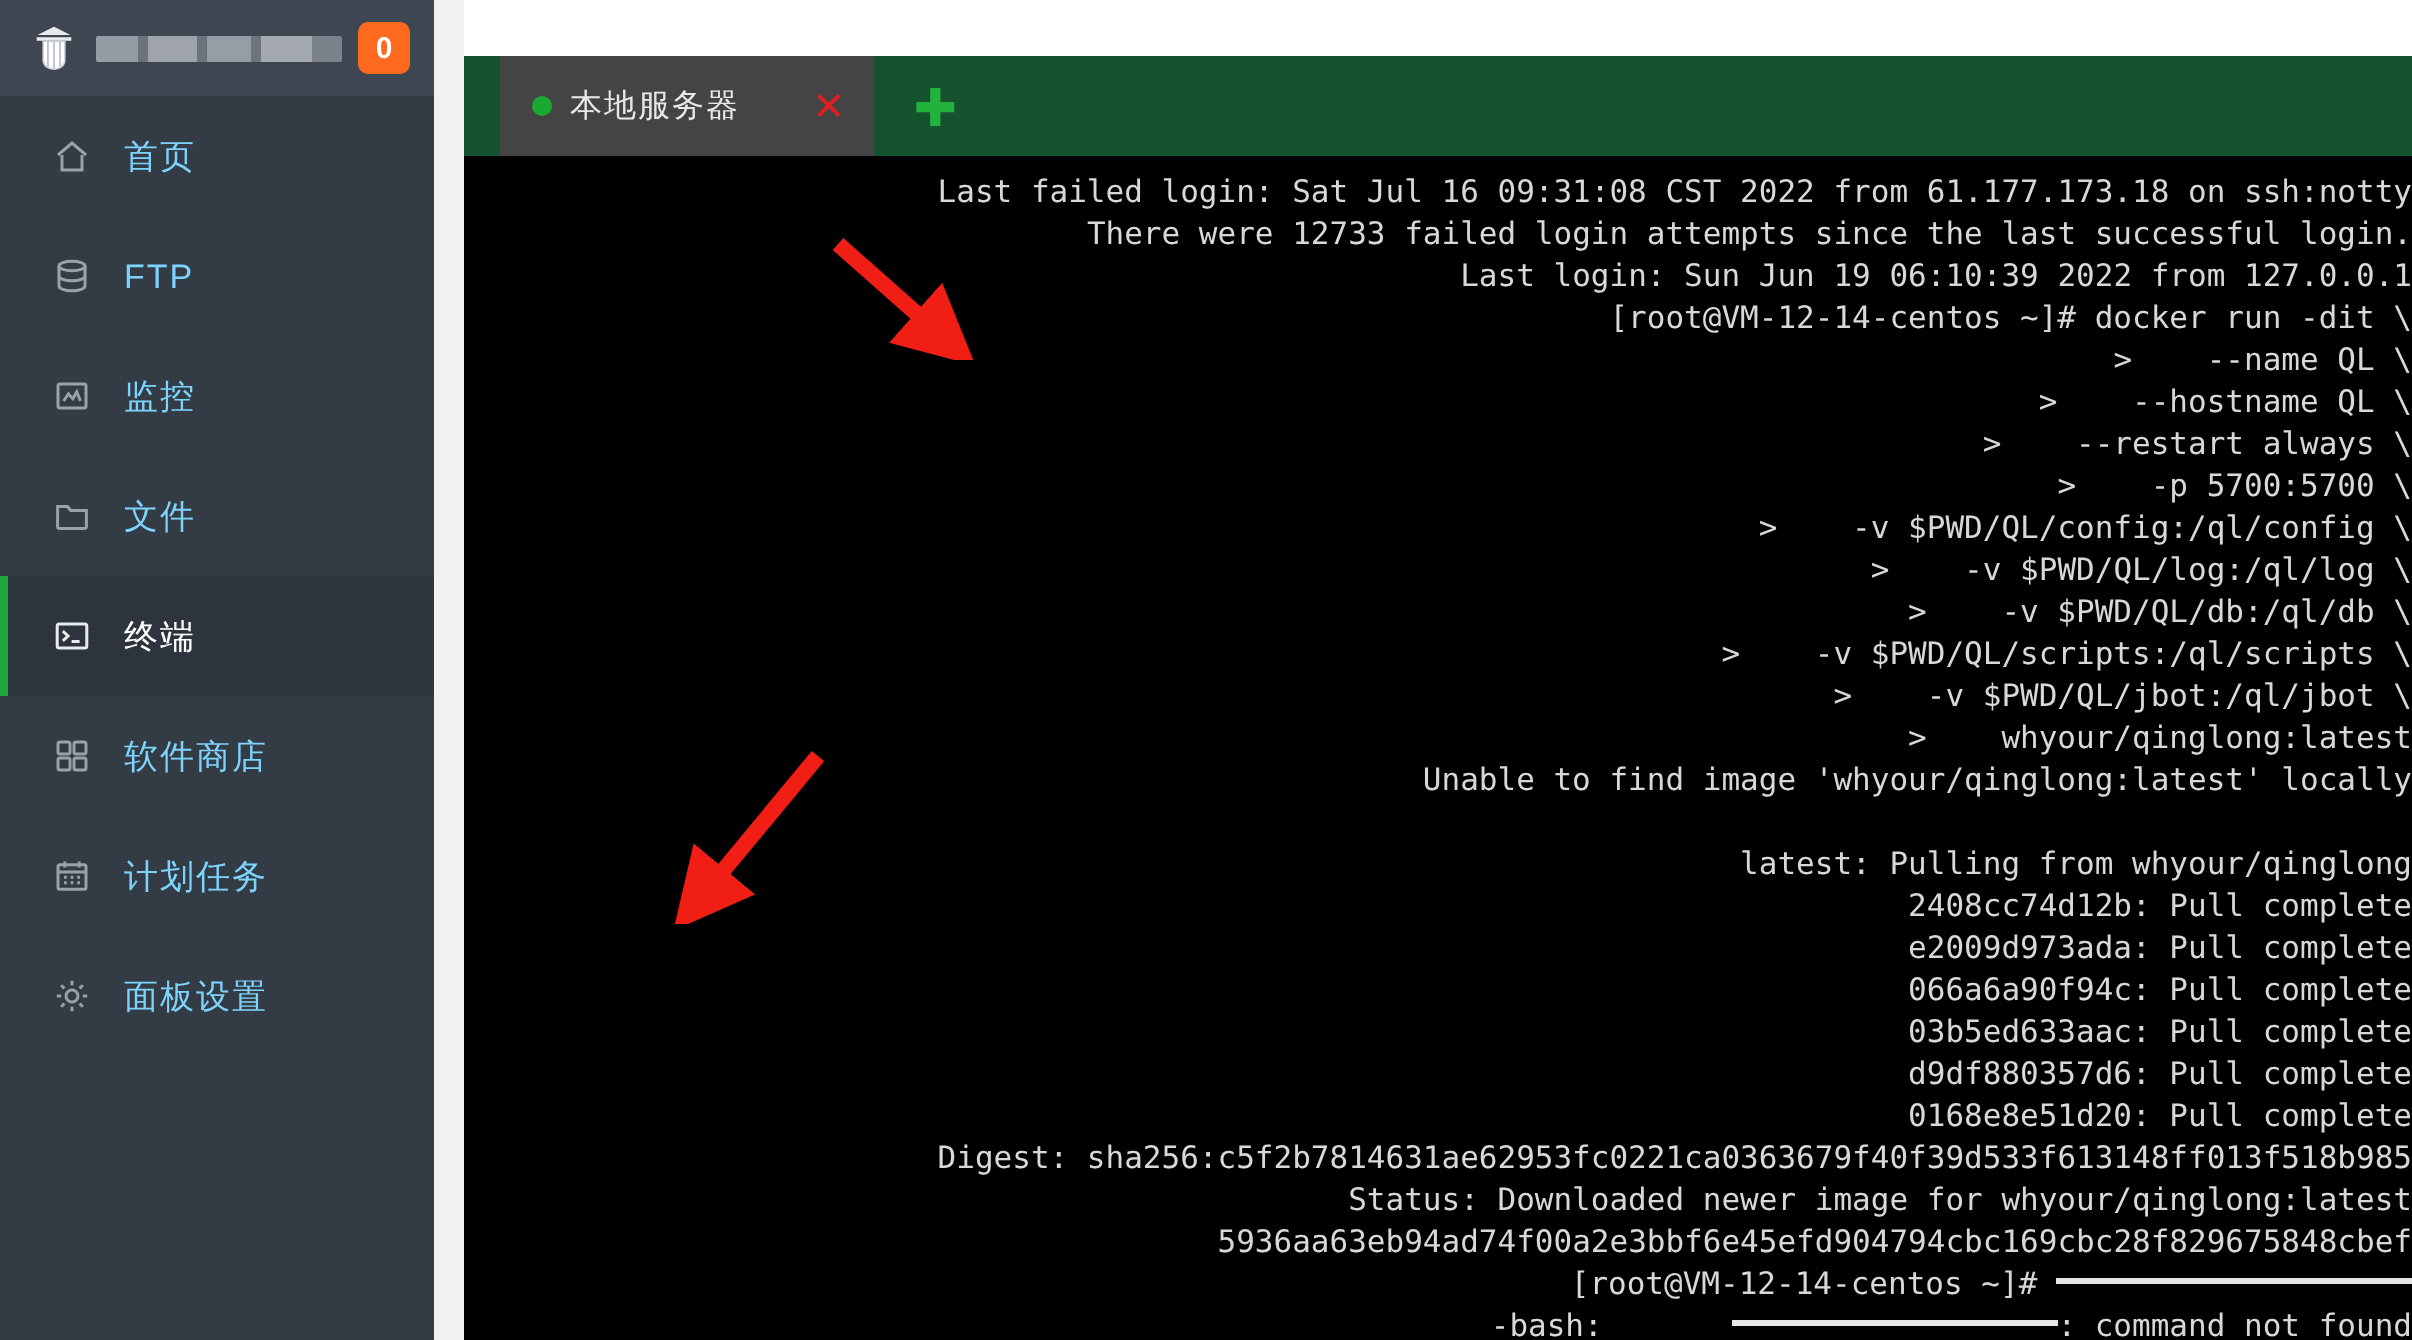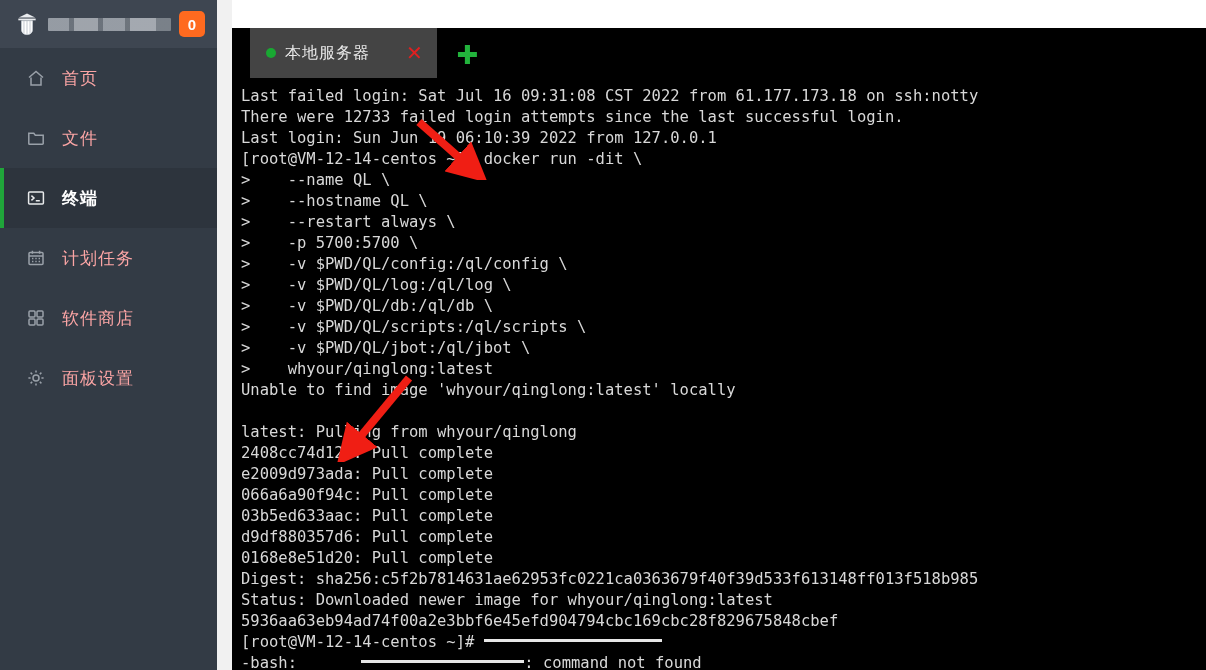--- a/index.html
+++ b/index.html
@@ -46,36 +46,35 @@
     display: flex; align-items: center; justify-content: center;
     letter-spacing: 0;
   }
 
   #side-menu { padding-top: 0; }
   .menu-item {
     position: relative;
     height: 60px;
     display: flex; align-items: center;
     padding-left: 26px;
-    color: #fca5a5;
+    color: #7dd3fc;
     font-size: 17px;
     cursor: pointer;
   }
   .menu-item .mi-icon {
     width: 20px; height: 20px; flex: 0 0 20px;
     margin-right: 16px;
     display: flex; align-items: center; justify-content: center;
     color: #9aa1a9;
   }
   .menu-item .mi-icon svg { display: block; }
   .menu-item .mi-label { line-height: 1; letter-spacing: 1px; }
   .menu-item.active {
     background: #2d343d;
     color: #ffffff;
-    font-weight: bold;
   }
   .menu-item.active .mi-icon { color: #e8eaec; }
   .menu-item.active::before {
     content: "";
     position: absolute; left: 0; top: 0; bottom: 0;
     width: 4px; background: #20a53a;
   }
 
   
   #main {
@@ -89,21 +88,21 @@
     background: #ffffff;
     width: 974px;
     height: 670px;
     position: relative;
     padding-top: 28px;
   }
   #tabbar {
     height: 50px;
     display: flex; align-items: flex-end;
     padding-left: 18px;
-    background: #000000;
+    background: #14532d;
   }
   .term-tab {
     height: 50px;
     background: #444444;
     display: flex; align-items: center;
     padding: 0 14px 0 16px;
     cursor: pointer;
   }
   .tab-dot {
     width: 10px; height: 10px; border-radius: 50%;
@@ -130,21 +129,21 @@
     width: 974px;
     height: 592px;
     padding: 8px 0 0 9px;
     overflow: hidden;
     font-family: "DejaVu Sans Mono", "Liberation Mono", monospace;
     font-size: 15.5px;
     line-height: 21px;
     color: #d8d8d8;
     white-space: pre;
   }
-  #terminal .tline { white-space: pre; height: 21px; }
+  #terminal .tline { white-space: pre; height: 21px; text-align: right; }
   .redact {
     display: inline-block;
     height: 3px;
     background: #e6e6e6;
     vertical-align: middle;
     position: relative;
     top: -2px;
   }
 
   
@@ -178,54 +177,73 @@
             <svg viewBox="0 0 20 20" width="20" height="20">
               <path d="M3 9.5 10 3.5l7 6" stroke="currentColor" fill="none" stroke-width="1.5"></path>
               <path d="M5 9.5V17h10V9.5" stroke="currentColor" fill="none" stroke-width="1.5"></path>
             </svg>
           </span>
           <span class="mi-label">首页</span>
         </div>
         <div class="menu-item">
           <span class="mi-icon">
             <svg viewBox="0 0 20 20" width="20" height="20">
+              <ellipse cx="10" cy="5" rx="6.5" ry="2.4" stroke="currentColor" fill="none" stroke-width="1.5"></ellipse>
+              <path d="M3.5 5v10c0 1.3 2.9 2.4 6.5 2.4s6.5-1.1 6.5-2.4V5" stroke="currentColor" fill="none" stroke-width="1.5"></path>
+              <path d="M3.5 10c0 1.3 2.9 2.4 6.5 2.4s6.5-1.1 6.5-2.4" stroke="currentColor" fill="none" stroke-width="1.5"></path>
+            </svg>
+          </span>
+          <span class="mi-label">FTP</span>
+        </div>
+        <div class="menu-item">
+          <span class="mi-icon">
+            <svg viewBox="0 0 20 20" width="20" height="20">
+              <rect x="3" y="4" width="14" height="12" rx="1" stroke="currentColor" fill="none" stroke-width="1.5"></rect>
+              <path d="M5.8 12.5 8.2 9l2.2 2.4 2-3.4 1.8 4.5" stroke="currentColor" fill="none" stroke-width="1.5"></path>
+            </svg>
+          </span>
+          <span class="mi-label">监控</span>
+        </div>
+        <div class="menu-item">
+          <span class="mi-icon">
+            <svg viewBox="0 0 20 20" width="20" height="20">
               <path d="M2.8 5.3h5l1.5 1.9h7.9v8.2a.8.8 0 0 1-.8.8H3.6a.8.8 0 0 1-.8-.8z" stroke="currentColor" fill="none" stroke-width="1.5"></path>
             </svg>
           </span>
           <span class="mi-label">文件</span>
         </div>
         <div class="menu-item active">
           <span class="mi-icon">
             <svg viewBox="0 0 20 20" width="20" height="20">
               <rect x="2.6" y="4" width="14.8" height="12" rx="1" stroke="currentColor" fill="none" stroke-width="1.5"></rect>
               <path d="M5.4 7.6 8 10l-2.6 2.4M9.8 12.8h4" stroke="currentColor" fill="none" stroke-width="1.5"></path>
             </svg>
           </span>
           <span class="mi-label">终端</span>
-        </div>
-        <div class="menu-item">
-          <span class="mi-icon">
-            <svg viewBox="0 0 20 20" width="20" height="20">
-              <rect x="3" y="4.4" width="14" height="12.2" rx="1" stroke="currentColor" fill="none" stroke-width="1.5"></rect>
-              <path d="M3 8h14M6.4 2.8v3M13.6 2.8v3" stroke="currentColor" fill="none" stroke-width="1.5"></path>
-              <path d="M6 10.6h1.4M9.3 10.6h1.4M12.6 10.6H14M6 13.4h1.4M9.3 13.4h1.4M12.6 13.4H14" stroke="currentColor" fill="none" stroke-width="1.5"></path>
-            </svg>
-          </span>
-          <span class="mi-label">计划任务</span>
         </div>
         <div class="menu-item">
           <span class="mi-icon">
             <svg viewBox="0 0 20 20" width="20" height="20">
               <rect x="3" y="3" width="6" height="6" rx="1" stroke="currentColor" fill="none" stroke-width="1.5"></rect>
               <rect x="11" y="3" width="6" height="6" rx="1" stroke="currentColor" fill="none" stroke-width="1.5"></rect>
               <rect x="3" y="11" width="6" height="6" rx="1" stroke="currentColor" fill="none" stroke-width="1.5"></rect>
               <rect x="11" y="11" width="6" height="6" rx="1" stroke="currentColor" fill="none" stroke-width="1.5"></rect>
             </svg>
           </span>
           <span class="mi-label">软件商店</span>
+        </div>
+        <div class="menu-item">
+          <span class="mi-icon">
+            <svg viewBox="0 0 20 20" width="20" height="20">
+              <rect x="3" y="4.4" width="14" height="12.2" rx="1" stroke="currentColor" fill="none" stroke-width="1.5"></rect>
+              <path d="M3 8h14M6.4 2.8v3M13.6 2.8v3" stroke="currentColor" fill="none" stroke-width="1.5"></path>
+              <path d="M6 10.6h1.4M9.3 10.6h1.4M12.6 10.6H14M6 13.4h1.4M9.3 13.4h1.4M12.6 13.4H14" stroke="currentColor" fill="none" stroke-width="1.5"></path>
+            </svg>
+          </span>
+          <span class="mi-label">计划任务</span>
         </div>
         <div class="menu-item">
           <span class="mi-icon">
             <svg viewBox="0 0 20 20" width="20" height="20">
               <circle cx="10" cy="10" r="3" stroke="currentColor" fill="none" stroke-width="1.5"></circle>
               <path d="M10 2.4v2.2M10 15.4v2.2M17.6 10h-2.2M4.6 10H2.4M15.4 4.6l-1.6 1.6M6.2 13.8l-1.6 1.6M15.4 15.4l-1.6-1.6M6.2 6.2 4.6 4.6" stroke="currentColor" fill="none" stroke-width="1.5"></path>
             </svg>
           </span>
           <span class="mi-label">面板设置</span>
         </div>

